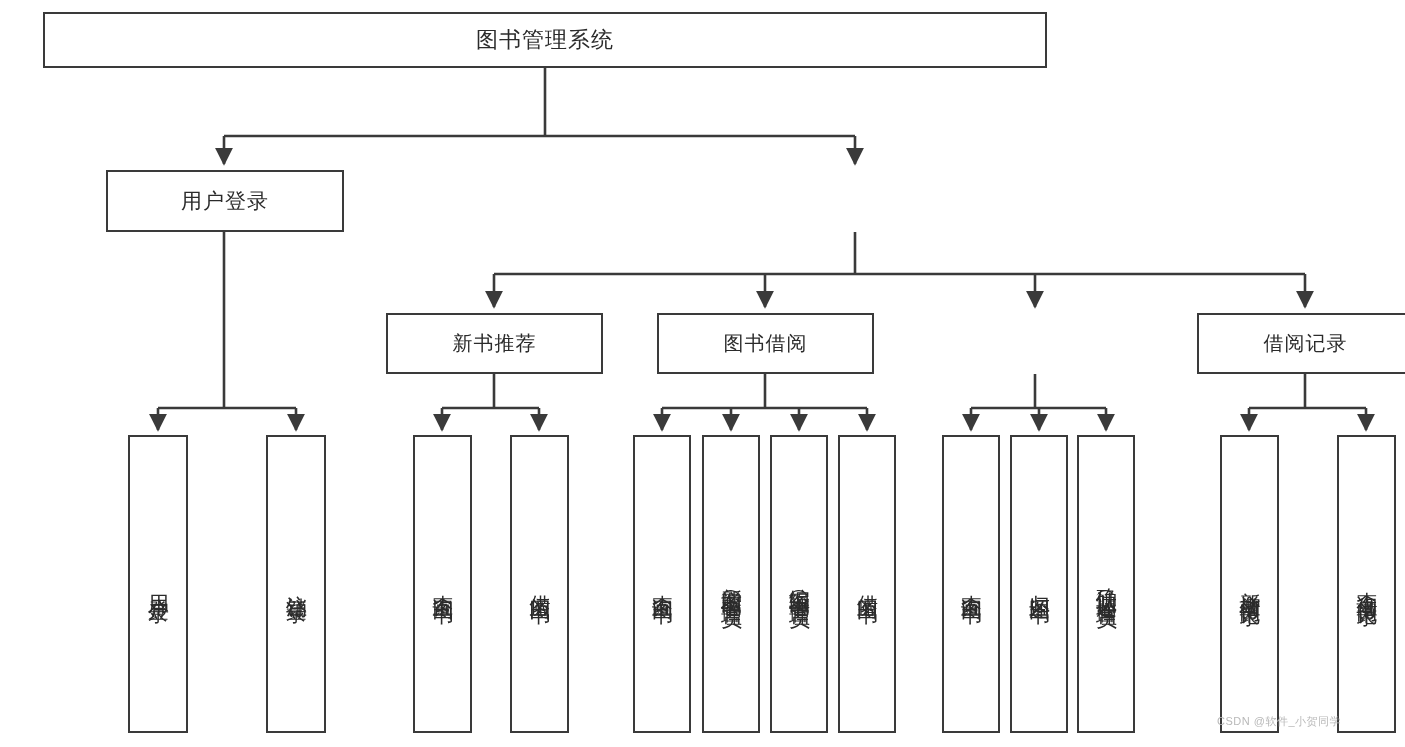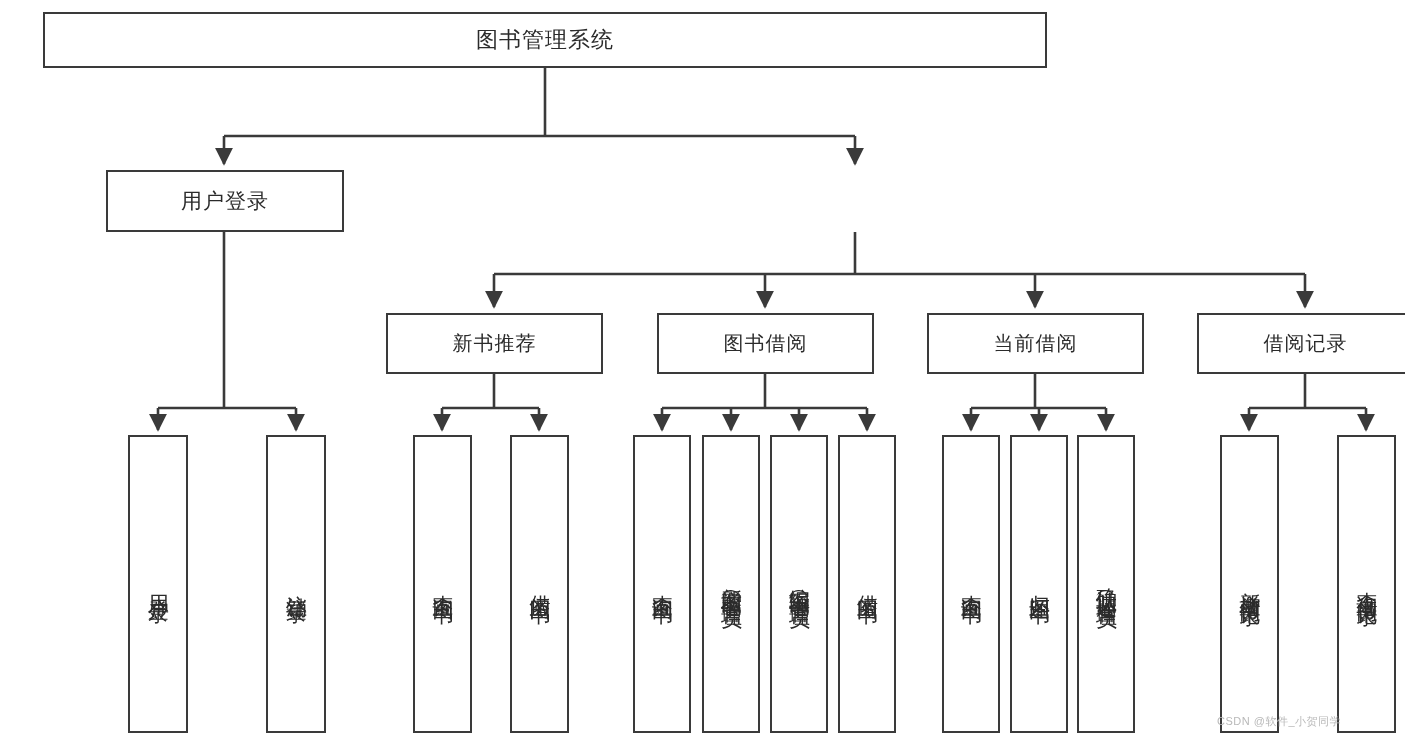--- a/index.html
+++ b/index.html
@@ -128,23 +128,20 @@
   <div class="node lvl-1" style="left:81px;top:170px;width:238px;height:62px;">
     <span class="node-label">用户登录</span>
   </div>
 
   <div class="node lvl-2" style="left:361px;top:313px;width:217px;height:61px;">
     <span class="node-label">新书推荐</span>
   </div>
   <div class="node lvl-2" style="left:632px;top:313px;width:217px;height:61px;">
     <span class="node-label">图书借阅</span>
   </div>
-  <div class="node lvl-2" style="left:902px;top:313px;width:217px;height:61px;">
-    <span class="node-label">当前借阅</span>
-  </div>
   <div class="node lvl-2" style="left:1172px;top:313px;width:217px;height:61px;">
     <span class="node-label">借阅记录</span>
   </div>
 
   <div class="leaf" style="left:103px;top:435px;width:60px;height:298px;">
     <span class="leaf-label">用户登录</span>
   </div>
   <div class="leaf" style="left:241px;top:435px;width:60px;height:298px;">
     <span class="leaf-label">注销登录</span>
   </div>

